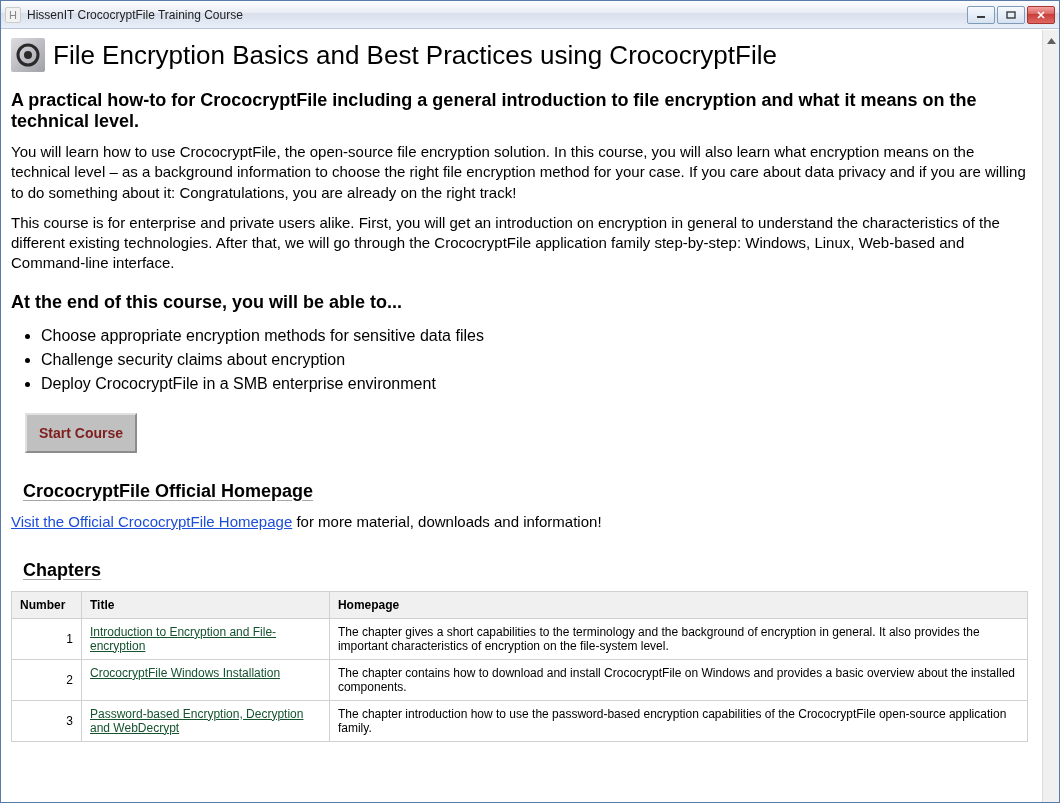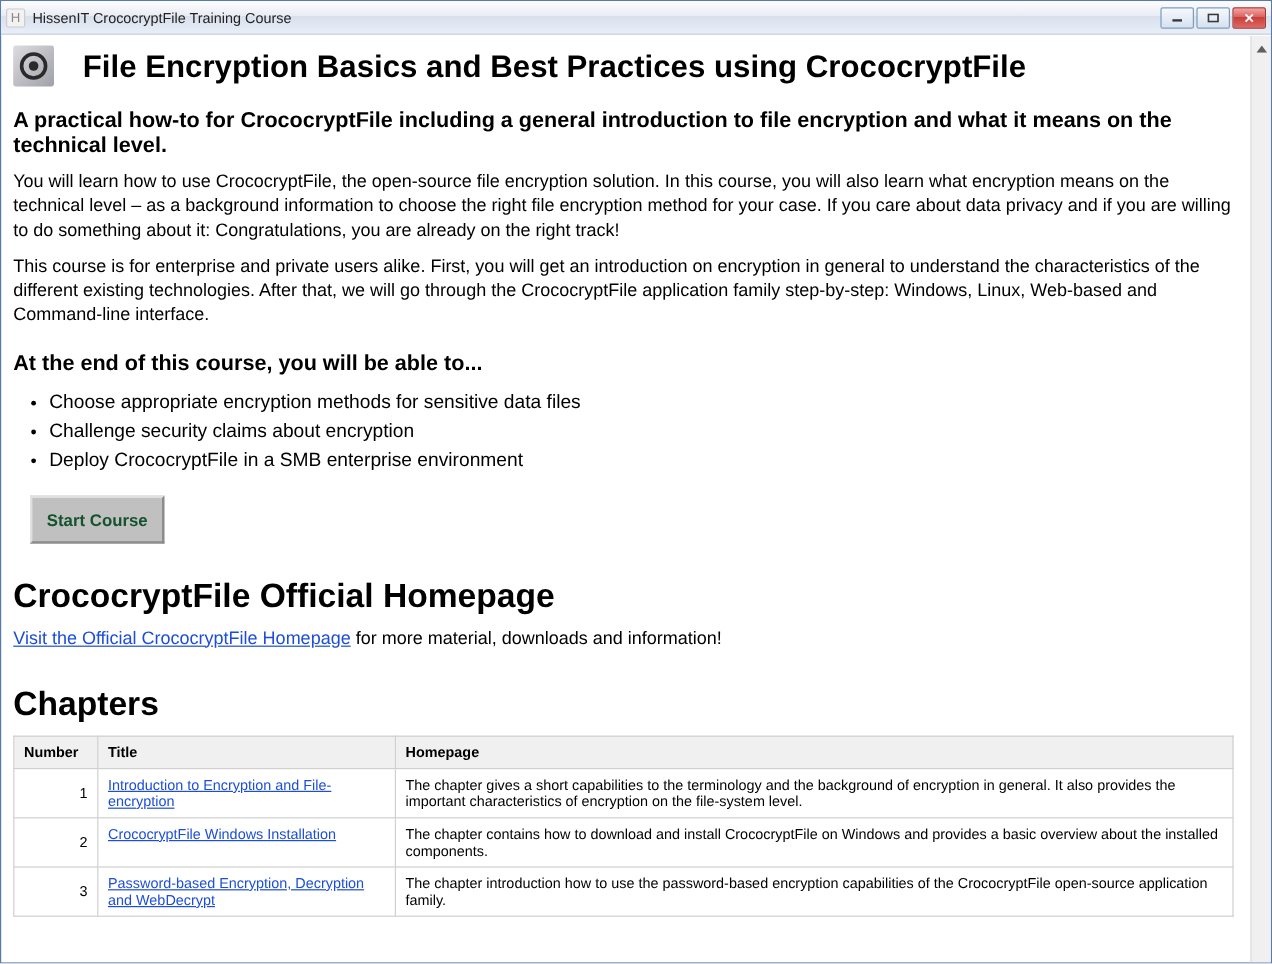--- a/index.html
+++ b/index.html
@@ -9,35 +9,35 @@
   .titlebar .app-icon { width: 16px; height: 16px; margin-right: 6px; font-size: 11px; color: #888; background: #f2f2f2; border: 1px solid #ccc; display: flex; align-items: center; justify-content: center; border-radius: 2px; }
   .titlebar .title { flex: 1; }
   .win-controls { display: flex; gap: 2px; }
   .win-btn { width: 28px; height: 18px; border: 1px solid #7f9db9; border-radius: 2px; background: linear-gradient(to bottom, #f6f9fd, #d6e2f1); display: flex; align-items: center; justify-content: center; font-size: 10px; color: #3a3a3a; }
   .win-btn.close { background: linear-gradient(to bottom, #f5a3a0, #d9635e 45%, #c83f3a 46%, #e06762); border-color: #a83532; color: #fff; }
   .win-btn svg { display: block; }
   .content-wrap { flex: 1; display: flex; overflow: hidden; border-top: 1px solid #fff; }
   .content { flex: 1; overflow: hidden; padding: 4px 14px 4px 10px; font-size: 15px; color: #000; }
   .scrollbar { width: 17px; background: #f0f0f0; border-left: 1px solid #dcdcdc; display: flex; flex-direction: column; align-items: center; padding-top: 2px; }
   .scroll-arrow { width: 15px; height: 17px; display: flex; align-items: center; justify-content: center; color: #606060; }
-  h1.page-title { font-size: 26px; font-weight: bold; margin: 4px 0 12px 0; display: flex; align-items: center; gap: 24px; }
+  h1.page-title { font-size: 26px; font-weight: normal; margin: 4px 0 12px 0; display: flex; align-items: center; gap: 8px; }
   .title-icon { width: 34px; height: 34px; background: linear-gradient(135deg, #dcdce0, #a0a0a8); display: flex; align-items: center; justify-content: center; color: #222; font-weight: bold; border-radius: 2px; }
   .title-icon svg { display:block; }
   h2.subtitle { font-size: 18px; font-weight: bold; margin: 18px 0 10px 0; text-decoration-color: rgba(0,0,0,0.35); text-underline-offset: 3px; }
   p { margin: 10px 0; line-height: 1.35; }
   ul { margin: 14px 0 14px 30px; padding: 0; }
   ul li { margin: 6px 0; font-size: 16px; }
-  .start-btn { display: inline-block; padding: 10px 12px; background: #c0c0c0; border: 2px outset #e0e0e0; font-size: 14px; font-weight: bold; color: #14532d; margin: 6px 0 0 14px; cursor: pointer; }
-  h2.section { font-size: 28px; font-weight: bold; margin: 28px 0 10px 0; text-decoration-color: rgba(0,0,0,0.35); text-underline-offset: 3px; }
+  .start-btn { display: inline-block; padding: 10px 12px; background: #c0c0c0; border: 2px outset #e0e0e0; font-size: 14px; font-weight: bold; color: #7f1d1d; margin: 6px 0 0 14px; cursor: pointer; }
+  h2.section { font-size: 18px; font-weight: bold; margin: 28px 0 10px 12px; text-decoration: underline; text-decoration-color: rgba(0,0,0,0.35); text-underline-offset: 3px; }
   a.link { color: #1d4ed8; text-decoration: underline; }
   table.chapters { width: 100%; border-collapse: collapse; margin-top: 8px; font-size: 12px; }
   table.chapters th, table.chapters td { border: 1px solid #d0d0d0; padding: 6px 8px; text-align: left; vertical-align: top; }
   table.chapters th { background: #f0f0f0; font-weight: bold; }
   table.chapters td.num { text-align: right; width: 70px; vertical-align: middle; }
-  table.chapters td.title-cell a { color: #1d4ed8; text-decoration: underline; }
+  table.chapters td.title-cell a { color: #14532d; text-decoration: underline; }
 </style>
 </head>
 <body>
 
 <div class="window">
   <div class="titlebar">
     <div class="app-icon">H</div>
     <div class="title">HissenIT CrococryptFile Training Course</div>
     <div class="win-controls">
       <div class="win-btn">

